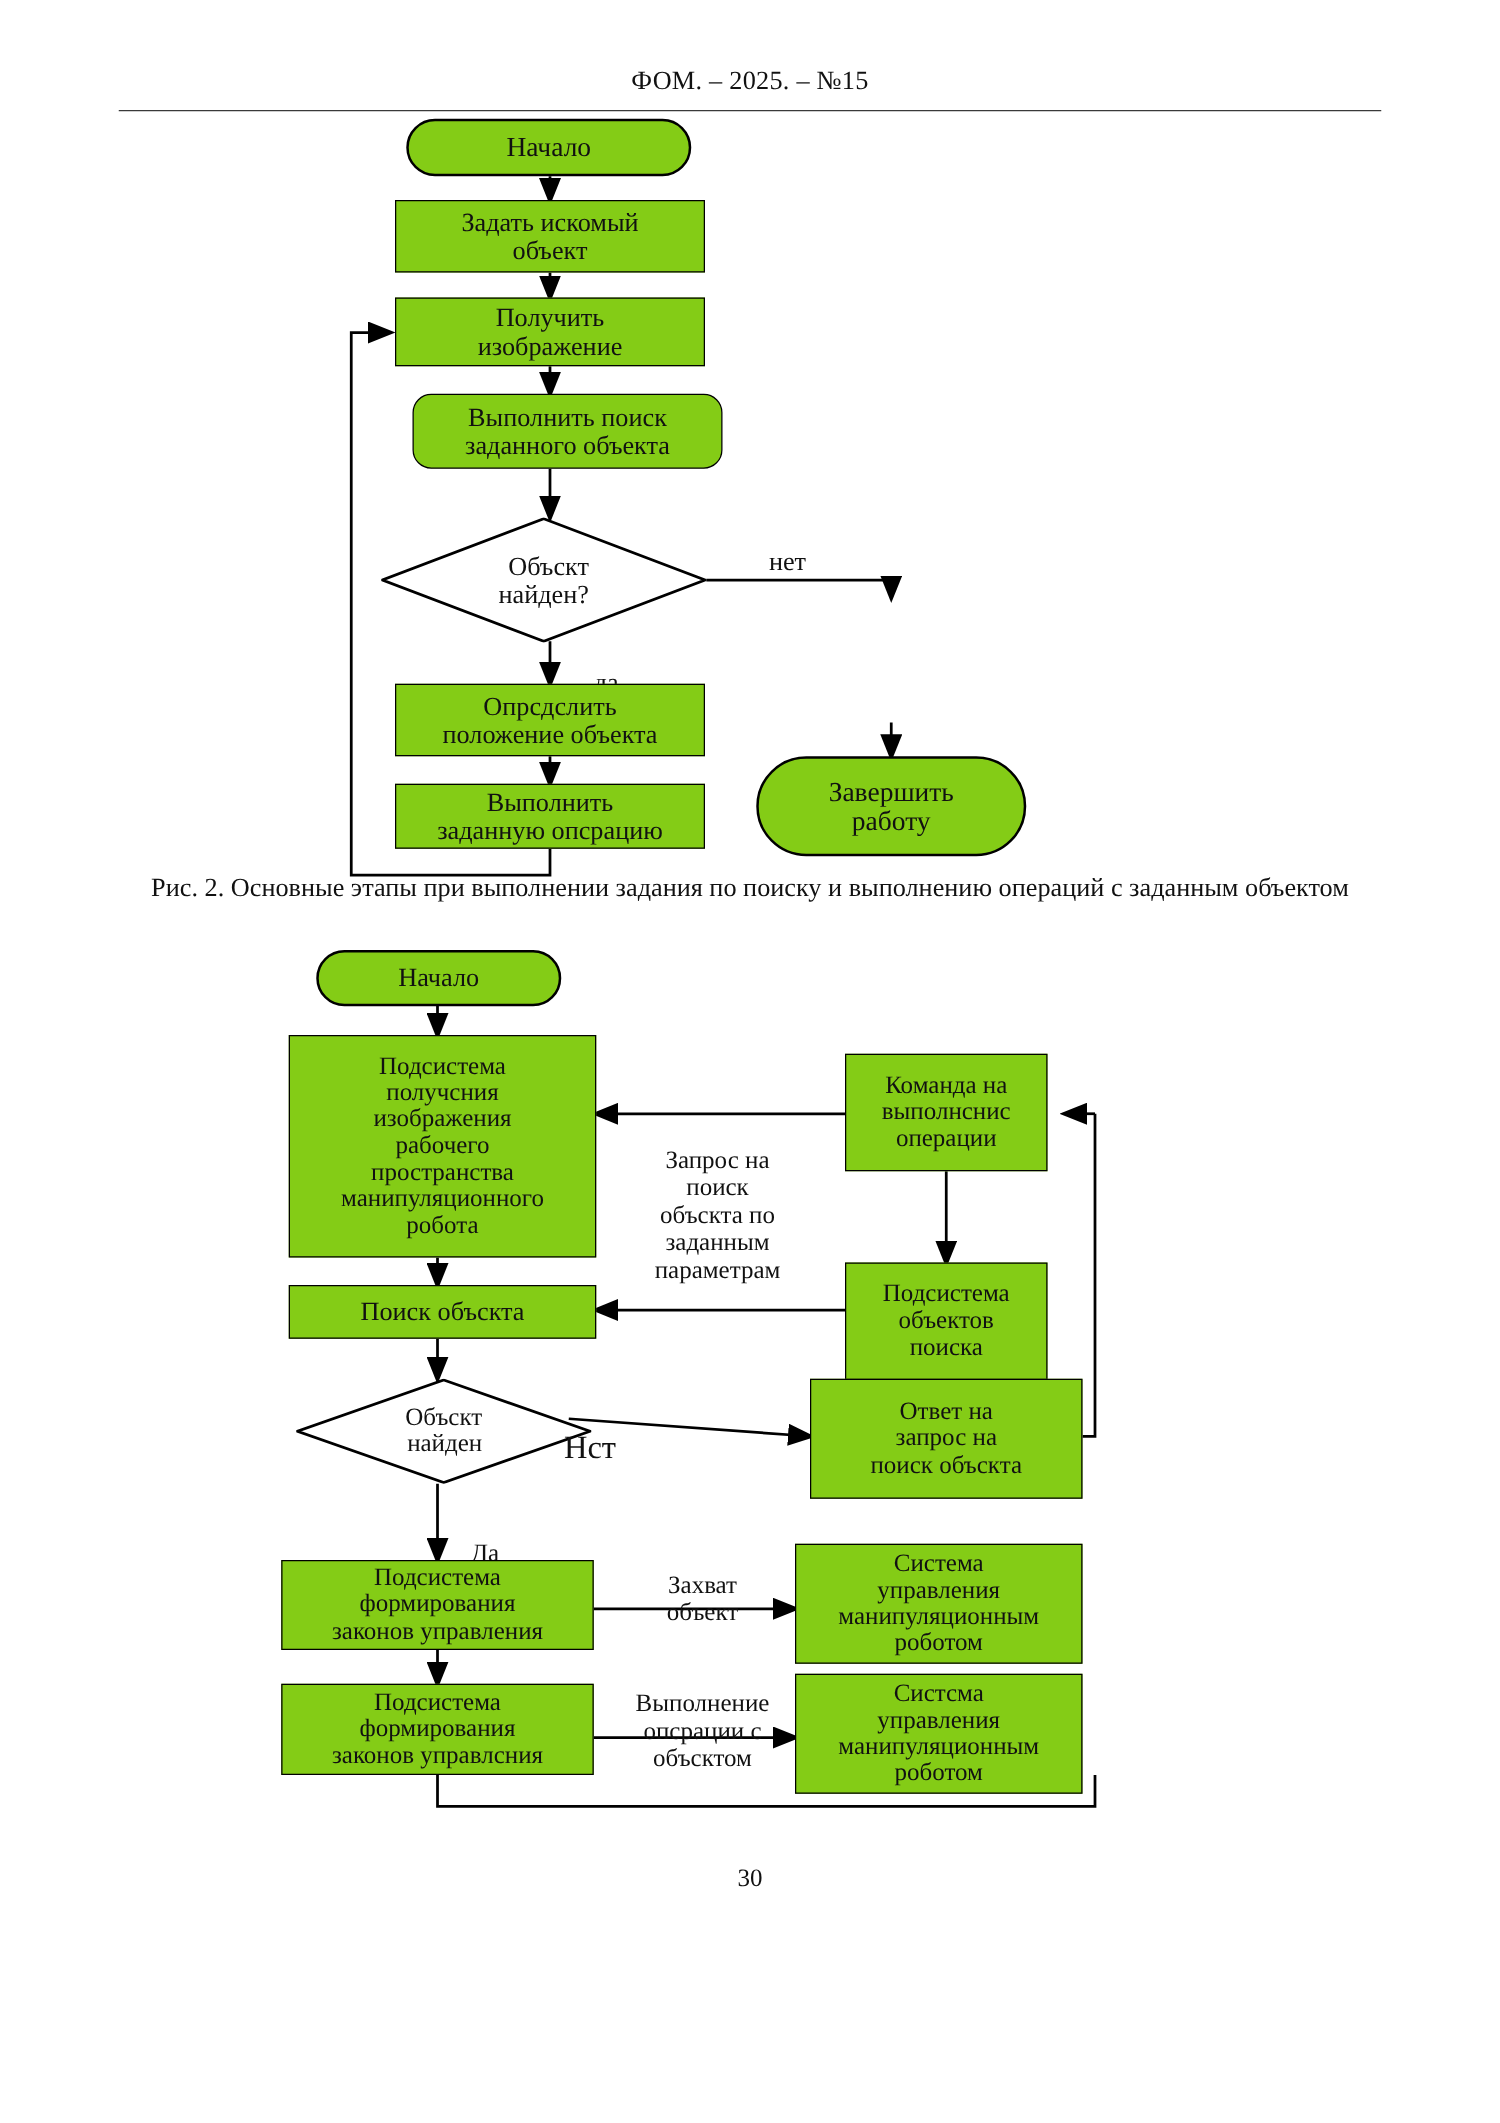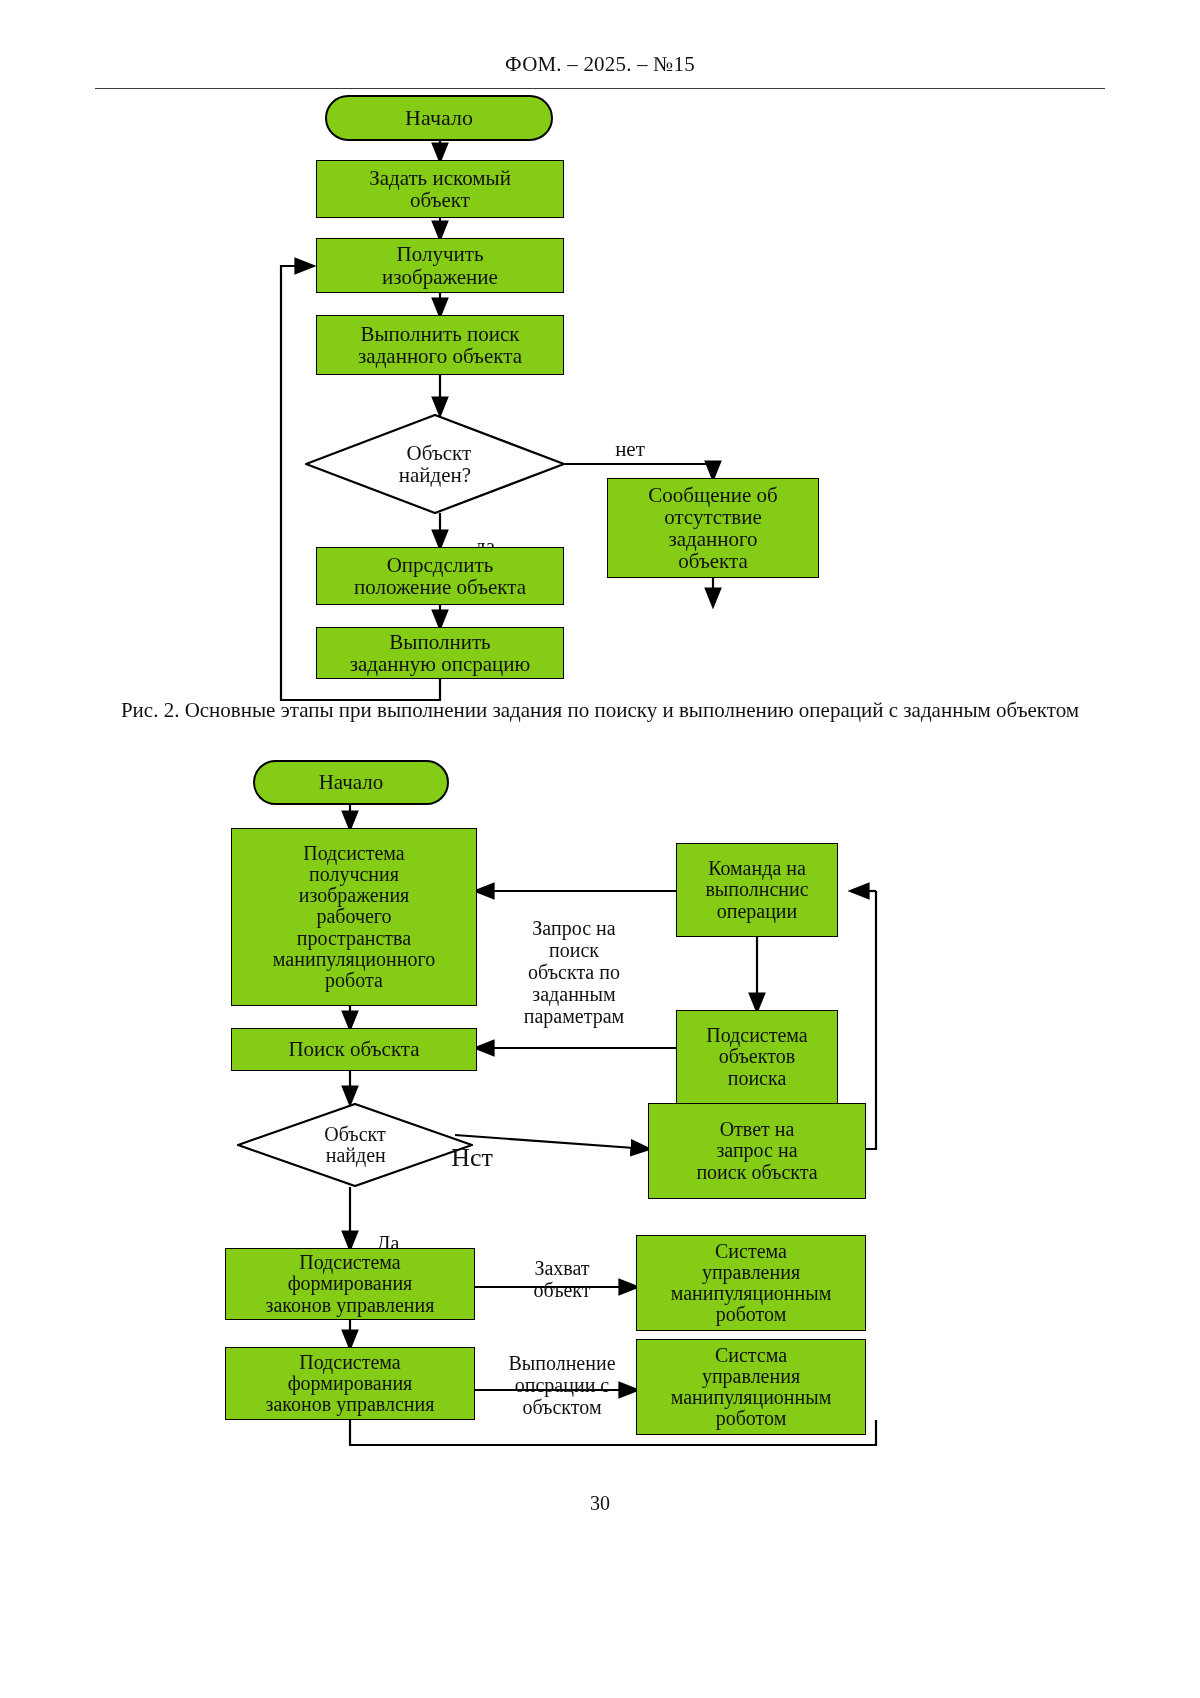--- a/index.html
+++ b/index.html
@@ -97,47 +97,45 @@
     <div class="node" style="left:316px;top:160px;width:248px;height:58px;font-size:21px;">
       <span>Задать искомый
 объект</span>
     </div>
 
     <div class="node" style="left:316px;top:238px;width:248px;height:55px;font-size:21px;">
       <span>Получить
 изображение</span>
     </div>
 
-    <div class="node" style="left:316px;top:315px;width:248px;height:60px;font-size:21px;">
+    <div class="node" style="left:330px;top:315px;width:248px;height:60px;font-size:21px;border-radius:15px;">
       <span>Выполнить поиск
 заданного объекта</span>
     </div>
 
     <div class="diamond" style="left:305px;top:414px;width:260px;height:100px;font-size:21px;">
       <svg class="dshape" viewBox="0 0 260 100" preserveAspectRatio="none">
         <polygon points="130,1 259,50 130,99 1,50" fill="#fff" stroke="#000" stroke-width="2.2" vector-effect="non-scaling-stroke"></polygon>
       </svg>
       <span>Объскт
 найден?</span>
     </div>
 
     <div class="lbl" style="left:590px;top:415px;width:80px;font-size:21px;">
       <span>нет</span>
     </div>
     <div class="lbl" style="left:455px;top:512px;width:60px;font-size:21px;">
       <span>да</span>
     </div>
 
-    <div class="node" style="left:607px;top:478px;width:212px;height:100px;font-size:21px;">
-      <span>Сообщение об
-отсутствие
-заданного
-объекта</span>
-    </div>
-
+
+    <div class="node term" style="left:605px;top:605px;width:216px;height:80px;font-size:22px;">
+      <span>Завершить
+работу</span>
+    </div>
 
     <div class="node" style="left:316px;top:547px;width:248px;height:58px;font-size:21px;">
       <span>Опрсдслить
 положение объекта</span>
     </div>
 
     <div class="node" style="left:316px;top:627px;width:248px;height:52px;font-size:21px;">
       <span>Выполнить
 заданную опсрацию</span>
     </div>

